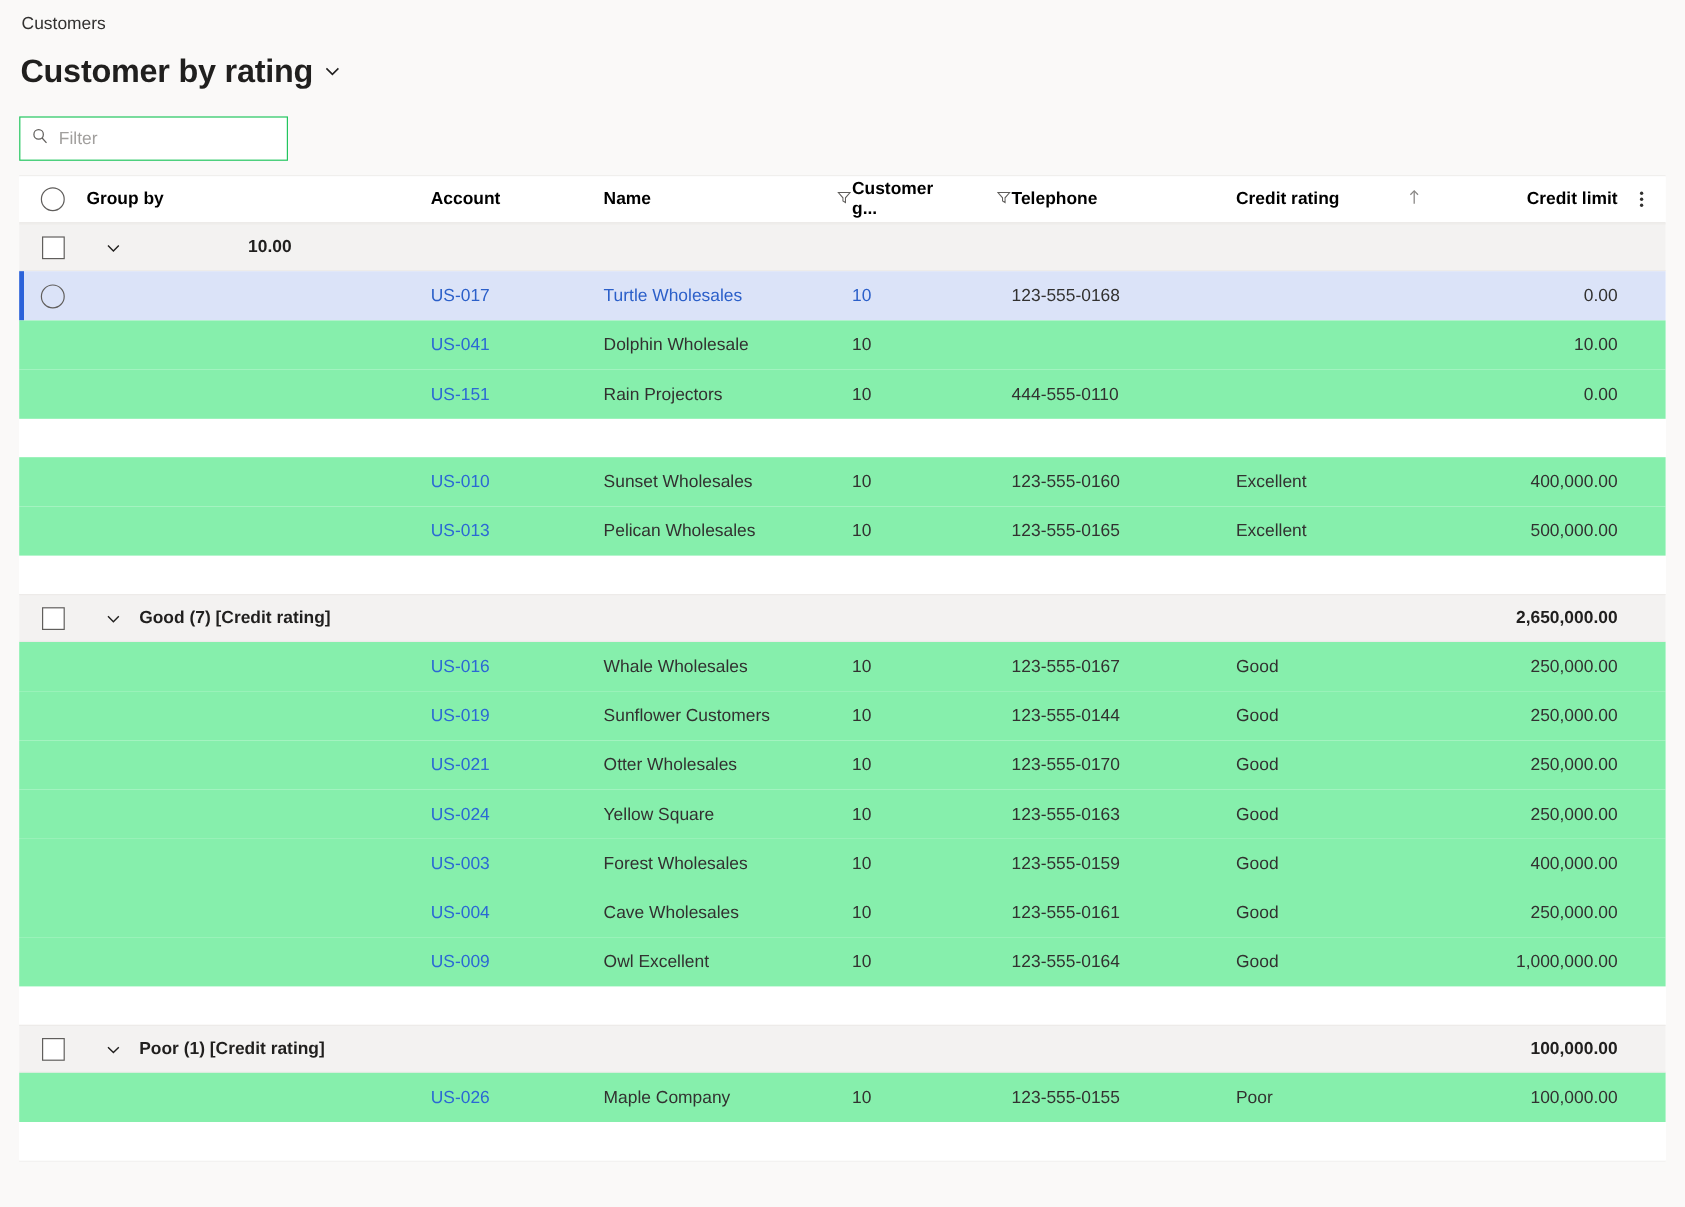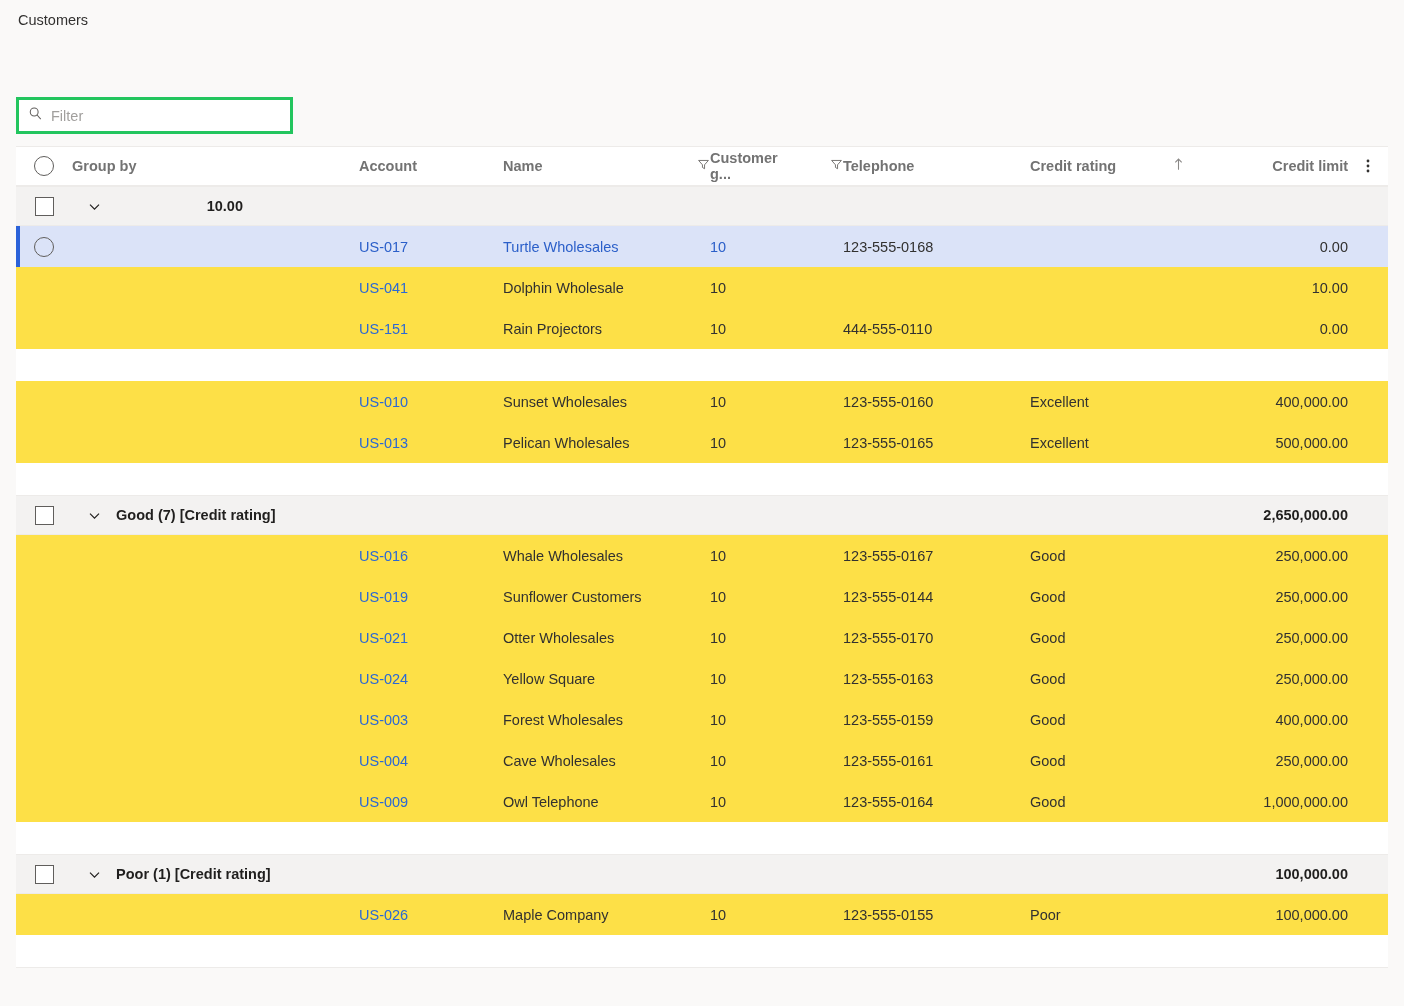--- a/index.html
+++ b/index.html
@@ -24,23 +24,23 @@
     display: flex; align-items: center; gap: 8px;
   }
   .page-title {
     font-size: 27px; font-weight: 600; color: #201f1e;
     letter-spacing: -0.2px; line-height: 34px;
   }
   .title-chevron { display: block; margin-top: 5px; }
 
   .filter-box {
     position: absolute; left: 16px; top: 97px;
-    width: 277px; height: 37px;
+    width: 224px; height: 37px;
     background: #ffffff;
-    border: 3px solid #22c55e;
+    border: 1px solid #22c55e;
     display: flex; align-items: center; gap: 8px;
     padding: 0 9px;
   }
   .filter-box .ph {
     font-size: 14.5px; color: #a19f9d;
   }
 
   
   .grid {
     position: absolute; left: 16px; top: 146px;
@@ -60,21 +60,21 @@
   .c-cgrp   { width: 133px; flex: 0 0 133px; }
   .c-tel    { width: 187px; flex: 0 0 187px; }
   .c-rate   { width: 191px; flex: 0 0 191px; }
   .c-limit  { width: 127px; flex: 0 0 127px; text-align: right; }
   .c-ovf    { width: 40px; flex: 0 0 40px; display:flex; align-items:center; justify-content:center; }
 
   
   .hrow {
     height: 39px;
     border-bottom: 1px solid #edebe9;
-    font-size: 14.5px; font-weight: 600; color: #737373;
+    font-size: 14.5px; font-weight: 600; color: #000000;
     background: #ffffff;
   }
   .hrow .hc { display: flex; align-items: center; height: 39px; }
   .hrow .c-limit { justify-content: flex-end; padding-right: 0px; }
   .funnel { margin-left: 6px; }
   .hc-name-wrap { display:flex; align-items:center; width:100%;gap:24px; }
   .hc-name-wrap .lbl { flex: 1 1 auto; }
   .hc-rate-wrap { display:flex; align-items:center; width:100%; }
   .hc-rate-wrap .lbl { flex: 0 0 auto; }
   .sortarrow { margin-left: 56px; }
@@ -85,21 +85,21 @@
     background: #f3f2f1;
     border-top: 1px solid #edebe9;
     border-bottom: 1px solid #edebe9;
     font-size: 14.5px;
   }
   .grow .gcaption { font-weight: 600; color: #201f1e; }
   .grow .c-limit { font-weight: 600; }
   .chev-cell { width: 44px; flex: 0 0 44px; display:flex; align-items:center; justify-content:center; }
 
   
-  .drow { height: 41px; font-size: 14.5px; color: #323130; background: #fde047; }
+  .drow { height: 41px; font-size: 14.5px; color: #323130; background: #86efac; }
   .drow.selected { background: #dbe3f8; }
   .drow.selected .link { color: #2b5fc9; }
   .drow .c-limit { padding-right: 0px; }
   .selbar {
     position: absolute; left: 0; top: 0; bottom: 0; width: 4px;
     background: #2b62d9;
   }
   .link { color: #2b68d4; margin-top: 25px; }
 
   
@@ -114,20 +114,28 @@
     background: transparent;
   }
 </style>
 </head>
 <body>
 
 <div class="page">
 
   <div class="breadcrumb">Customers</div>
 
+  <div class="title-row">
+    <span class="page-title">Customer by rating</span>
+    <span class="title-chevron">
+      <svg width="16" height="16" viewBox="0 0 16 16">
+          <path d="M3 6 L8 11 L13 6" fill="none" stroke="#201f1e" stroke-width="1.3"></path>
+        </svg>
+    </span>
+  </div>
 
   <div class="filter-box">
     <span>
       <svg width="15" height="15" viewBox="0 0 16 16">
           <circle cx="6.6" cy="6.4" r="4.2" fill="none" stroke="#605e5c" stroke-width="1.1"></circle>
           <line x1="9.7" y1="9.6" x2="13.6" y2="13.9" stroke="#605e5c" stroke-width="1.1"></line>
         </svg>
     </span>
     <span class="ph">Filter</span>
   </div>
@@ -346,21 +354,21 @@
             <div class="c-cgrp">10</div>
             <div class="c-tel">123-555-0161</div>
             <div class="c-rate">Good</div>
             <div class="c-limit">250,000.00</div>
             <div class="c-ovf"></div>
           </div>
           <div class="row drow">
             <div class="c-sel"></div>
             <div class="c-group"></div>
             <div class="c-acct"><a class="link">US-009</a></div>
-            <div class="c-name">Owl Telephone</div>
+            <div class="c-name">Owl Excellent</div>
             <div class="c-cgrp">10</div>
             <div class="c-tel">123-555-0164</div>
             <div class="c-rate">Good</div>
             <div class="c-limit">1,000,000.00</div>
             <div class="c-ovf"></div>
           </div>
           <div class="filler"></div>
         </div>
         <div class="row grow">
           <div class="c-sel">

